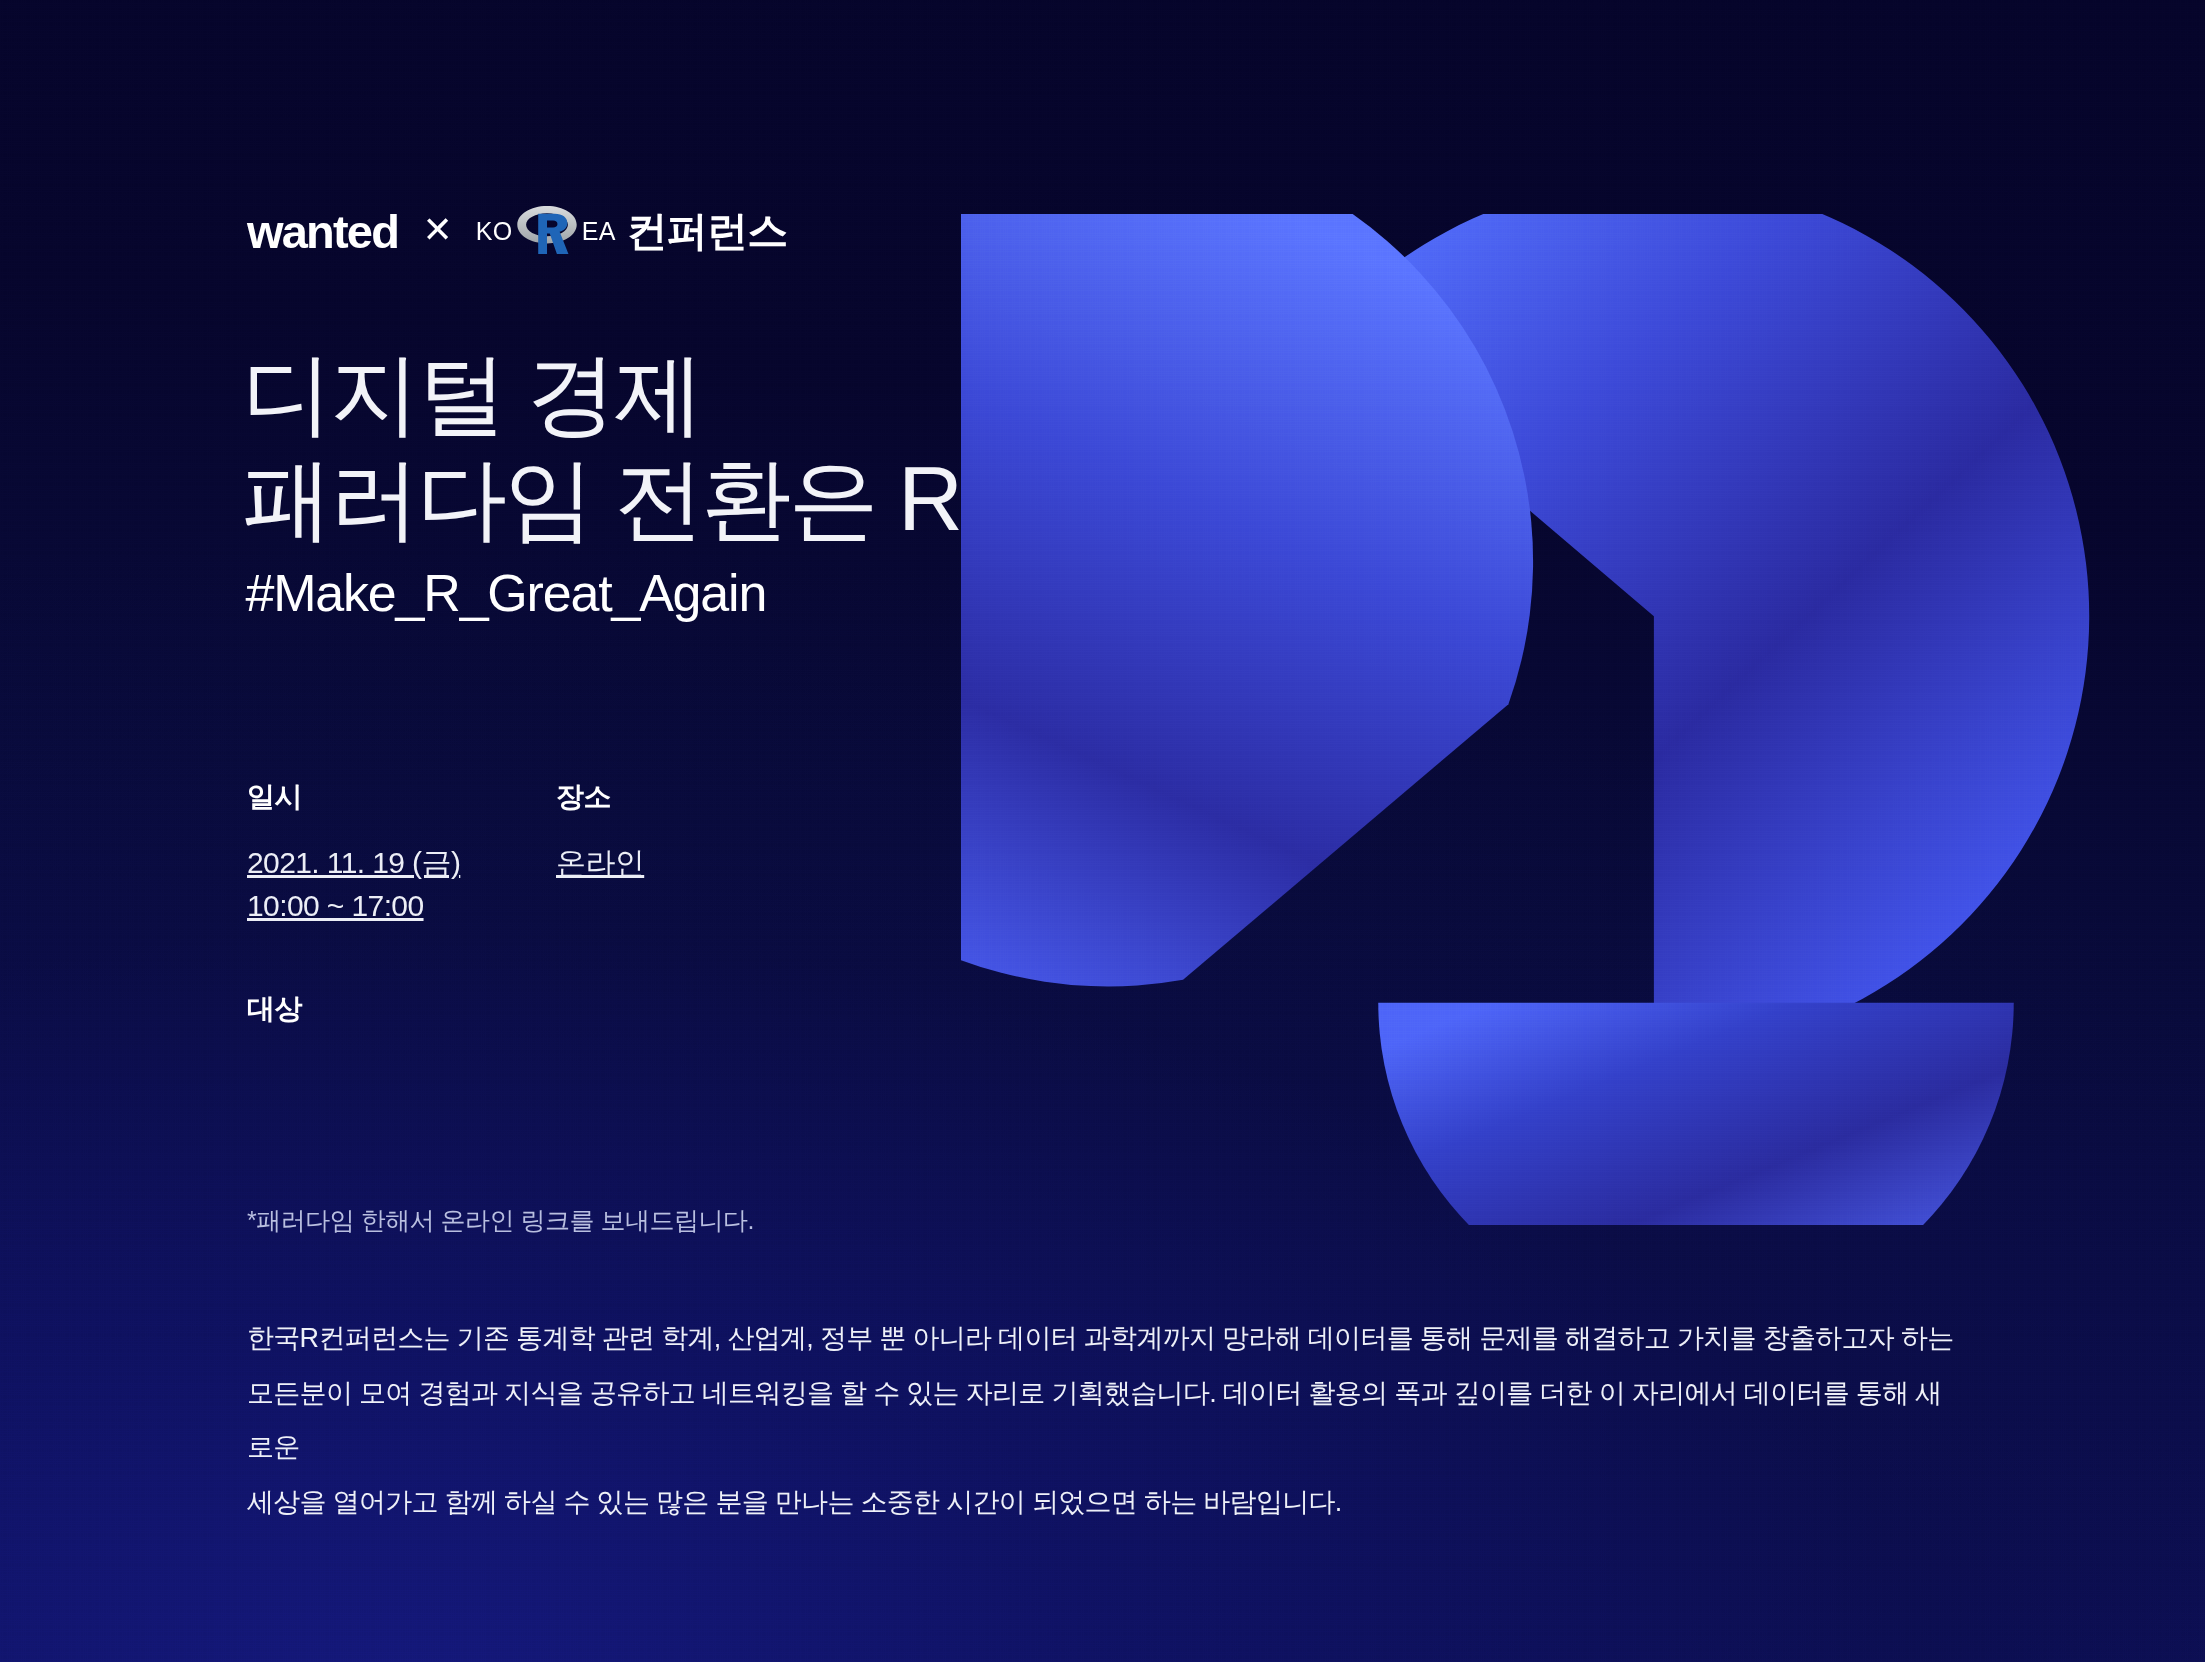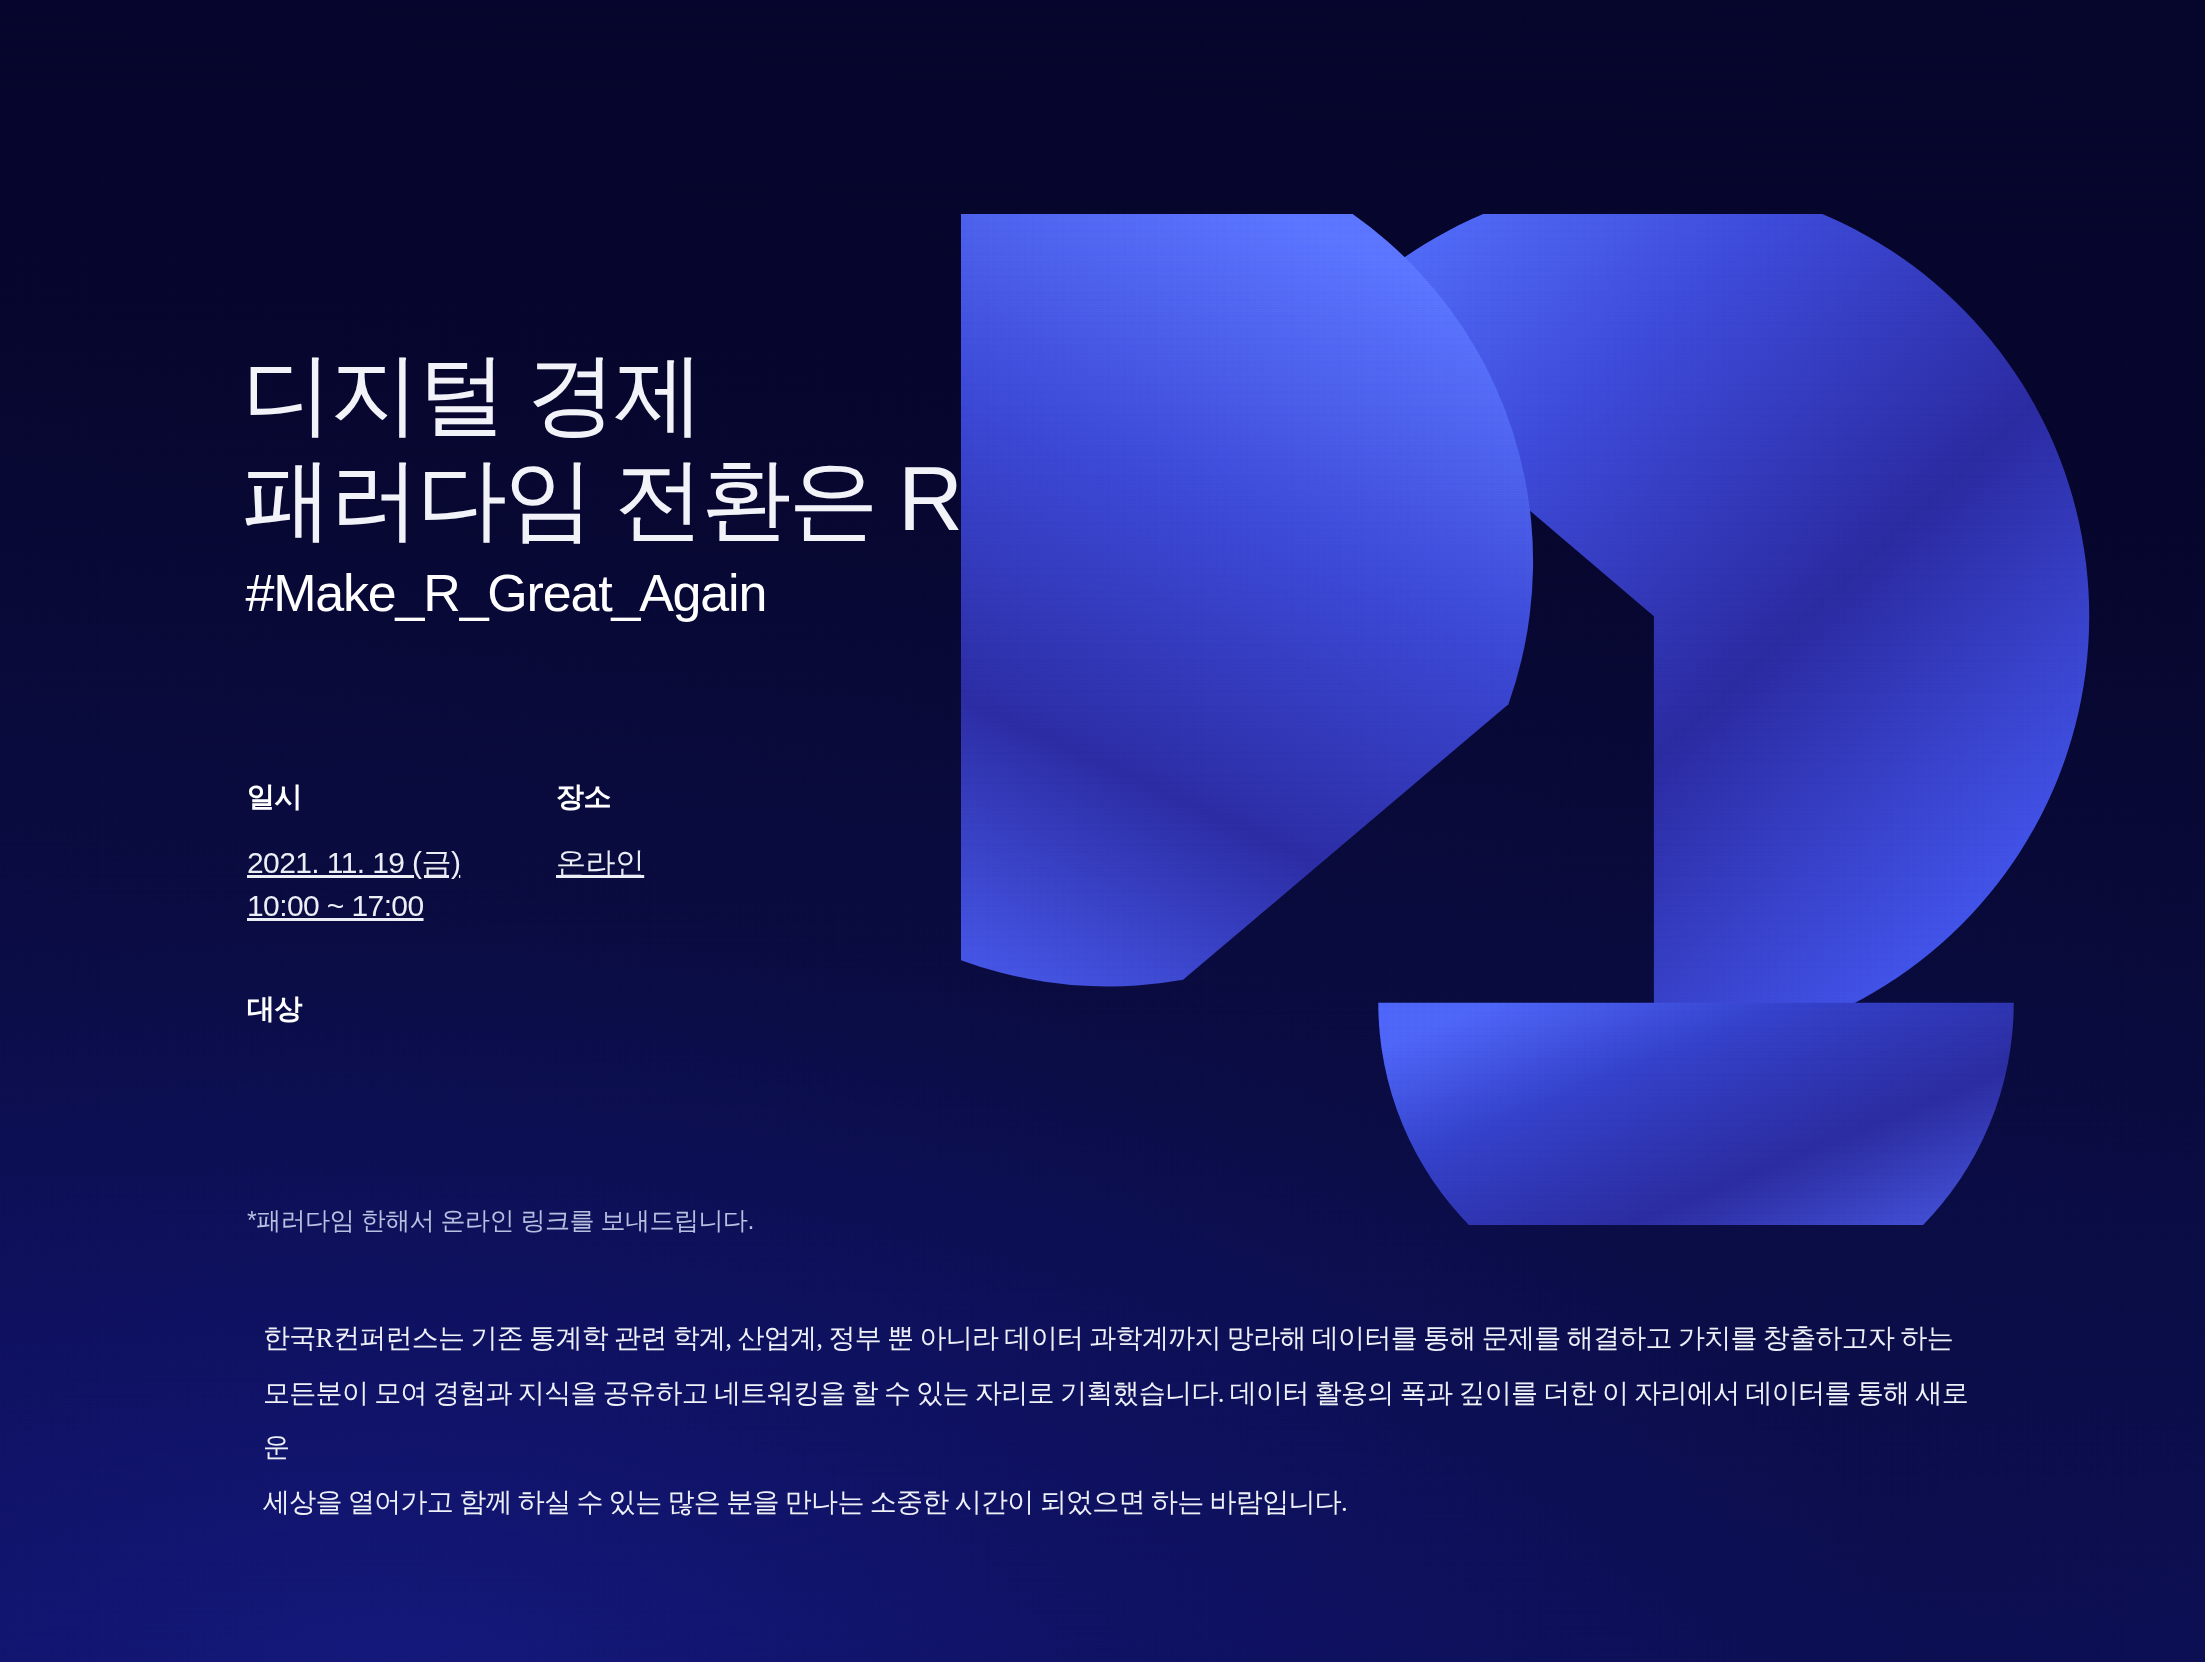--- a/index.html
+++ b/index.html
@@ -166,29 +166,28 @@
     color: #b9bfe0;
     font-size: 25px;
     font-weight: 400;
     letter-spacing: -0.5px;
     line-height: 1;
   }
 
   .description {
     position: absolute;
     top: 1311px;
-    left: 16px;
+    left: 0;
     width: 1715px;
     color: #eef0f8;
     font-size: 27px;
     font-weight: 500;
     letter-spacing: -0.7px;
     line-height: 2.02;
     white-space: pre-line;
-    font-family: Liberation Serif, serif;
   }
 </style>
 </head>
 <body>
 
 <div class="poster">
 
   <div class="graphic">
     <svg viewBox="0 0 1600 1320" xmlns="http://www.w3.org/2000/svg">
       <defs>
@@ -232,20 +231,41 @@
                  A 415 415 0 1 1 545 1030
                  Z"></path>
       </g>
     </svg>
   </div>
 
   <div class="noise"></div>
 
   <div class="content">
 
+    <div class="logo-row">
+      <span class="logo-wanted">wanted</span>
+      <span class="logo-x">✕</span>
+      <span class="ko-text">KO</span>
+      <span class="r-mark">
+        <svg viewBox="0 0 120 100" xmlns="http://www.w3.org/2000/svg">
+          <defs>
+            <linearGradient id="ringGrad" x1="0" y1="0" x2="0" y2="1">
+              <stop offset="0%" stop-color="#d9dcde"></stop>
+              <stop offset="100%" stop-color="#9fa4a8"></stop>
+            </linearGradient>
+          </defs>
+          <path fill="url(#ringGrad)" fill-rule="evenodd" d="M60 8c30 0 54 15 54 34 0 19-24 34-54 34S6 61 6 42C6 23 30 8 60 8z
+                   M60 21c-21 0-38 9.5-38 21s17 21 38 21 38-9.5 38-21-17-21-38-21z"></path>
+          <path fill="#1F65B7" d="M44 22h30c14 0 23 7 23 17 0 8-6 13.5-14 15.5L99 95H78L65 58h-5v37H44V22z
+                   M60 34v13h11c5 0 8-2.5 8-6.5S76 34 71 34H60z"></path>
+        </svg>
+      </span>
+      <span class="ea-text">EA</span>
+      <span class="conf-text">컨퍼런스</span>
+    </div>
 
     <h1 class="headline">디지털 경제
 패러다임 전환은 R</h1>
 
     <div class="subhead">#Make_R_Great_Again</div>
 
     <div class="info-grid">
       <div class="info-col">
         <div class="info-label">일시</div>
         <div class="info-value">2021. 11. 19 (금)

